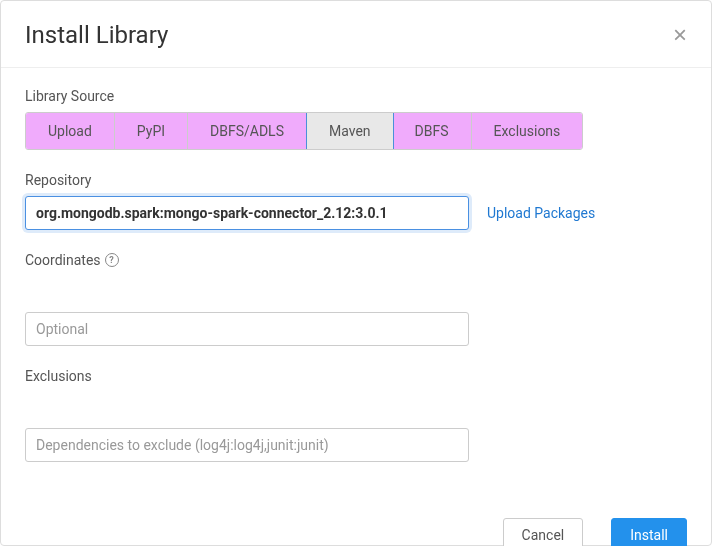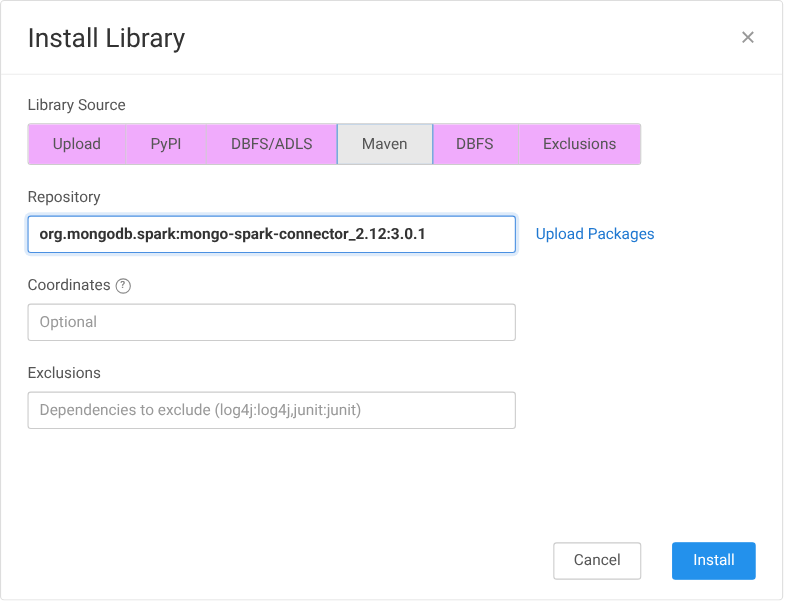--- a/index.html
+++ b/index.html
@@ -91,21 +91,21 @@
     border: 1px solid #ccc;
     border-radius: 3px;
     outline: none;
     font-family: inherit;
   }
   .text-input.focused {
     border-color: #4a90e2;
     box-shadow: 0 0 0 3px rgba(74,144,226,0.18);
   }
   .coord-input { width: 444px; font-weight: bold; }
-  .repo-input, .excl-input { width: 444px; }
+  .repo-input, .excl-input { width: 444px; margin-top: 36px; }
   .text-input::placeholder { color: #999; }
   .link {
     color: #1f78d1;
     font-size: 14px;
     cursor: pointer;
     text-decoration: none;
   }
   .help-icon {
     display: inline-flex;
     align-items: center;

